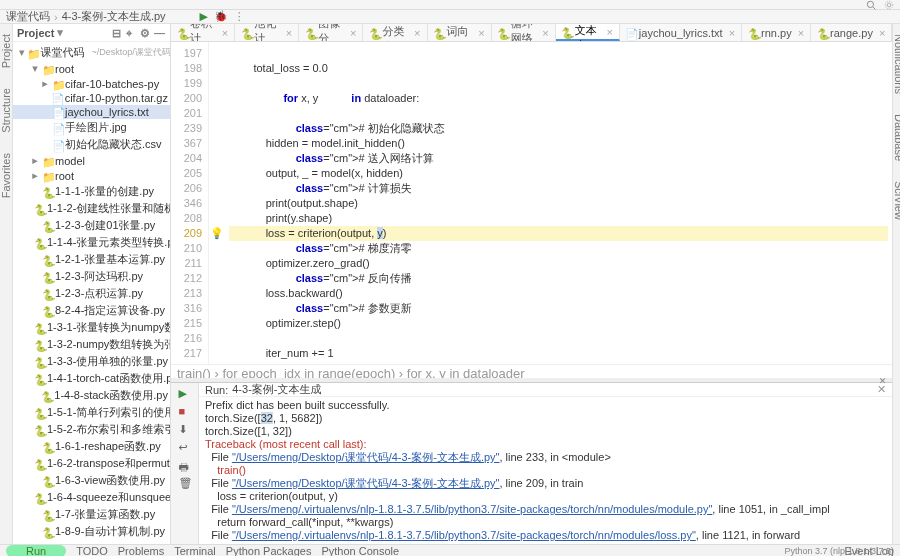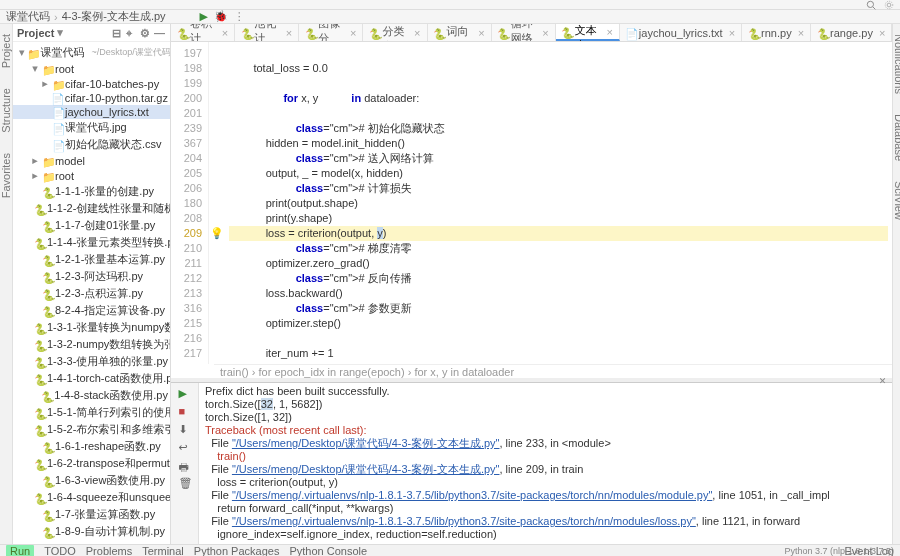--- a/index.html
+++ b/index.html
@@ -31,21 +31,21 @@
 .gutter { width:38px; background:#fff; text-align:right; color:#aaa; font-family:Menlo,Consolas,monospace; font-size:10px; padding:4px 6px 4px 0; line-height:15px; border-right:1px solid #f0f0f0;}
 .gutter .ln{height:15px;}
 .gutter .warn{color:#c9a227;}
 .bulbcol{width:16px;padding:4px 0;line-height:15px;}
 .bulbcol .row{height:15px;display:flex;align-items:center;justify-content:center;}
 .bulb{color:#e0b400;font-size:11px;}
 .code { flex:1; font-family:Menlo,Consolas,monospace; font-size:10px; color:#333; padding:4px 4px; line-height:15px; white-space:pre; overflow:hidden;}
 .code .kw{color:#0000c0;font-weight:bold;padding-left:30px;}
 .code .cur{background:#c0d8f0;}
 .code .hl-line{background:#fdf6c7;}
-.crumb2{height:14px;border-top:1px solid #eee;font-size:11px;color:#999;padding:1px 6px;margin-left:43px;}
+.crumb2{height:14px;border-top:1px solid #eee;font-size:13px;color:#999;padding:1px 6px;}
 .split-handle{height:4px;background:#eee;cursor:row-resize;position:relative;}
 .split-handle::after{content:"✕";position:absolute;right:6px;top:-2px;color:#888;font-size:9px;}
 .run-panel{flex:0 0 auto; height:162px;display:flex;border-top:1px solid #ccc;background:#fff;}
 .run-rail{width:28px;background:#f4f4f4;border-right:1px solid #e0e0e0;display:flex;flex-direction:column;align-items:center;padding:4px 0;gap:6px;}
 .run-rail .ricn{width:12px;height:12px;color:#666;}
 .run-rail .play{color:#3a8e3a;}
 .run-rail .stop{color:#c04444;}
 .console{flex:1;font-family:Menlo,Consolas,monospace;font-size:10px;color:#333;overflow:hidden;}
 .console .runtab{height:14px;padding:0 6px;display:flex;align-items:center;gap:4px;border-bottom:1px solid #eee;font-size:10px;color:#444;}
 .console .out{padding:2px 6px;line-height:13px;white-space:pre-wrap;}
@@ -123,21 +123,21 @@
           <span>cifar-10-python.tar.gz</span>
         </div>
         <div class="item indent2 selected">
           <span class="arrow"></span>
           <span class="fi">📄</span>
           <span>jaychou_lyrics.txt</span>
         </div>
         <div class="item indent2">
           <span class="arrow"></span>
           <span class="fi">📄</span>
-          <span>课堂代码.jpg</span>
+          <span>手绘图片.jpg</span>
         </div>
         <div class="item indent2">
           <span class="arrow"></span>
           <span class="fi">📄</span>
           <span>初始化隐藏状态.csv</span>
         </div>
         <div class="item indent1">
           <span class="arrow">▸</span>
           <span class="fi">📁</span>
           <span>model</span>
@@ -153,21 +153,21 @@
           <span>1-1-1-张量的创建.py</span>
         </div>
         <div class="item indent1">
           <span class="arrow"></span>
           <span class="fi">🐍</span>
           <span>1-1-2-创建线性张量和随机张量.py</span>
         </div>
         <div class="item indent1">
           <span class="arrow"></span>
           <span class="fi">🐍</span>
-          <span>1-1-7-创建01张量.py</span>
+          <span>1-2-3-创建01张量.py</span>
         </div>
         <div class="item indent1">
           <span class="arrow"></span>
           <span class="fi">🐍</span>
           <span>1-1-4-张量元素类型转换.py</span>
         </div>
         <div class="item indent1">
           <span class="arrow"></span>
           <span class="fi">🐍</span>
           <span>1-2-1-张量基本运算.py</span>
@@ -313,21 +313,21 @@
           <div class="ln">197</div>
           <div class="ln">198</div>
           <div class="ln">199</div>
           <div class="ln">200</div>
           <div class="ln">201</div>
           <div class="ln">239</div>
           <div class="ln">367</div>
           <div class="ln">204</div>
           <div class="ln">205</div>
           <div class="ln">206</div>
-          <div class="ln">180</div>
+          <div class="ln">346</div>
           <div class="ln">208</div>
           <div class="ln warn">209</div>
           <div class="ln">210</div>
           <div class="ln">211</div>
           <div class="ln">212</div>
           <div class="ln">213</div>
           <div class="ln">316</div>
           <div class="ln">215</div>
           <div class="ln">216</div>
           <div class="ln">217</div>
@@ -367,34 +367,39 @@
     <div class="run-panel">
       <div class="run-rail">
         <span class="ricn play">▶</span>
         <span class="ricn stop">■</span>
         <span class="ricn">⬇</span>
         <span class="ricn">↩</span>
         <span class="ricn">🖶</span>
         <span class="ricn">🗑</span>
       </div>
       <div class="console">
+        <div class="runtab">
+          <span>Run:</span>
+          <span>4-3-案例-文本生成</span>
+          <span style="margin-left:auto;color:#999;cursor:default">✕</span>
+        </div>
         <div class="out" id="console-out"><div>Prefix dict has been built successfully.</div><div>torch.Size([<span style="background:#cde">32</span>, 1, 5682])</div><div>torch.Size([1, 32])</div><div class="red">Traceback (most recent call last):</div><div><span>  File </span><span class="link">"/Users/meng/Desktop/课堂代码/4-3-案例-文本生成.py"</span><span>, line 233, in &lt;module&gt;</span></div><div class="red">    train()</div><div><span>  File </span><span class="link">"/Users/meng/Desktop/课堂代码/4-3-案例-文本生成.py"</span><span>, line 209, in train</span></div><div>    loss = criterion(output, y)</div><div><span>  File </span><span class="link">"/Users/meng/.virtualenvs/nlp-1.8.1-3.7.5/lib/python3.7/site-packages/torch/nn/modules/module.py"</span><span>, line 1051, in _call_impl</span></div><div>    return forward_call(*input, **kwargs)</div><div><span>  File </span><span class="link">"/Users/meng/.virtualenvs/nlp-1.8.1-3.7.5/lib/python3.7/site-packages/torch/nn/modules/loss.py"</span><span>, line 1121, in forward</span></div><div>    ignore_index=self.ignore_index, reduction=self.reduction)</div></div>
       </div>
     </div>
   </div>
 
   <div class="right-rail">
     <div class="vtab">Notifications</div>
     <div class="vtab">Database</div>
     <div class="vtab">SciView</div>
   </div>
 </div>
 
 <div class="statusbar">
-  <span style="background:#86efac;color:#4a7a2a;padding:0 4px;border-radius:1px">Run</span>
+  <span style="background:#86efac;color:#4a7a2a;padding:0 20px;border-radius:6px">Run</span>
   <span>TODO</span>
   <span>Problems</span>
   <span>Terminal</span>
   <span>Python Packages</span>
   <span>Python Console</span>
   <span class="spacer"></span>
   <span>Event Log</span>
 </div>
 <div style="position:absolute;right:6px;bottom:0;font-size:9px;color:#888">Python 3.7 (nlp-1.8.1-3.7.5)</div>
 

